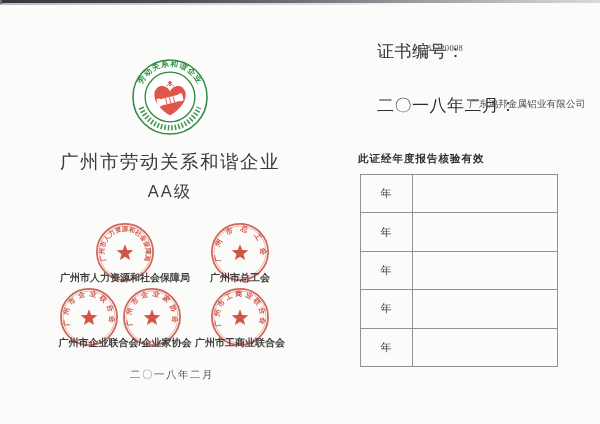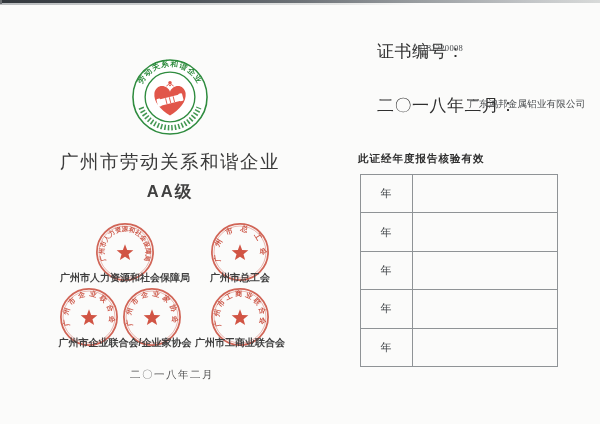--- a/index.html
+++ b/index.html
@@ -21,21 +21,21 @@
   .speck.s2{left:0;top:209;height:3px;}
 
   
   .emblem{position:absolute;left:131px;top:57px;width:78px;height:80px;}
   .title1{
     position:absolute;left:30px;top:149px;width:280px;text-align:center;
     font-size:18.5px;font-weight:400;color:#3a3a3a;letter-spacing:1.5px;
   }
   .title2{
     position:absolute;left:30px;top:181px;width:280px;text-align:center;
-    font-size:16.5px;font-weight:700;color:#404040;letter-spacing:2px;
+    font-size:16.5px;font-weight:400;color:#404040;letter-spacing:2px;
   }
   .seal{position:absolute;width:62px;height:62px;}
   .seal.p1{left:94px;top:221px;}
   .seal.p2{left:209px;top:221px;}
   .seal.p3{left:58px;top:286px;}
   .seal.p4{left:121px;top:286px;}
   .seal.p5{left:209px;top:286px;}
   .ring-outer{fill:none;stroke:#c94a3a;stroke-width:1.8;opacity:.85;}
   .ring-inner{fill:none;stroke:#c94a3a;stroke-width:.5;opacity:.8;}
   .star{fill:#cc4130;opacity:.9;}

